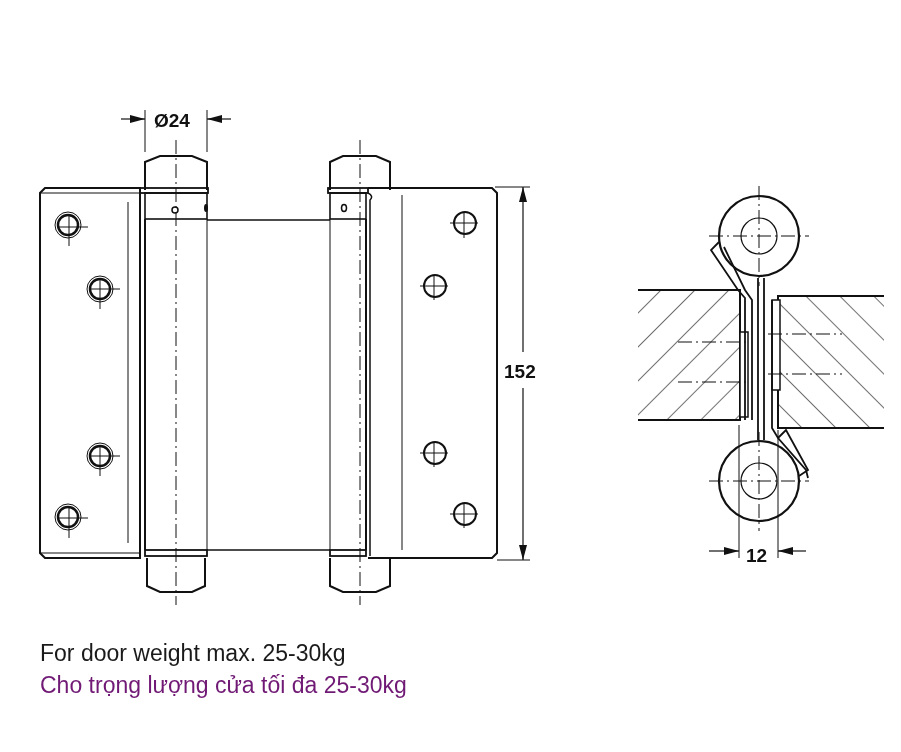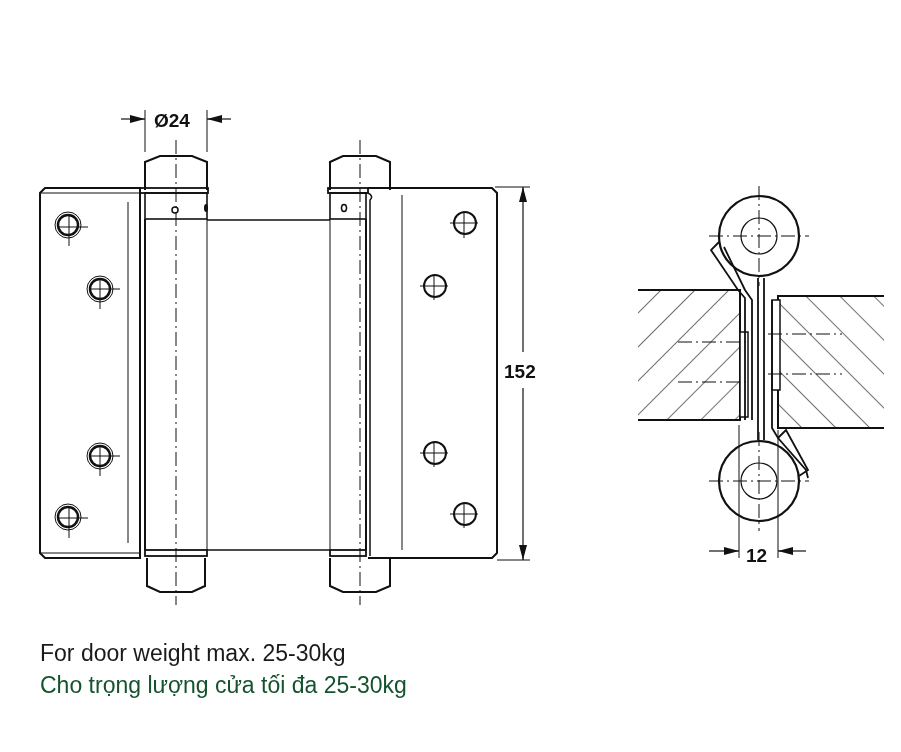--- a/index.html
+++ b/index.html
@@ -1,21 +1,21 @@
 <!DOCTYPE html>
 <html><head>
   <meta charset="utf-8">
   <style>
     html, body { margin:0; padding:0; background:#ffffff; }
     body { width:901px; height:752px; position:relative; overflow:hidden; font-family:"Liberation Sans", sans-serif; }
     svg#drawing { position:absolute; left:0; top:0; }
     .dim-label { font-family:"Liberation Sans", sans-serif; font-weight:bold; font-size:19px; fill:#111; }
     .caption { position:absolute; left:40px; font-family:"Liberation Sans", sans-serif; font-size:23px; white-space:nowrap; }
     .caption-en { top:640px; color:#1a1a1a; }
-    .caption-vi { top:672px; color:#14532d; }
+    .caption-vi { top:672px; color:#701a75; }
   </style>
 </head>
 <body>
 
 <svg id="drawing" width="901" height="752" viewBox="0 0 901 752" xmlns="http://www.w3.org/2000/svg">
   <defs>
     <pattern id="hatchL" patternUnits="userSpaceOnUse" width="24" height="24" patternTransform="rotate(45)">
       <line x1="0" y1="0" x2="0" y2="24" stroke="#111" stroke-width="1.2"></line>
     </pattern>
     <pattern id="hatchR" patternUnits="userSpaceOnUse" width="24" height="24" patternTransform="rotate(-45)">

